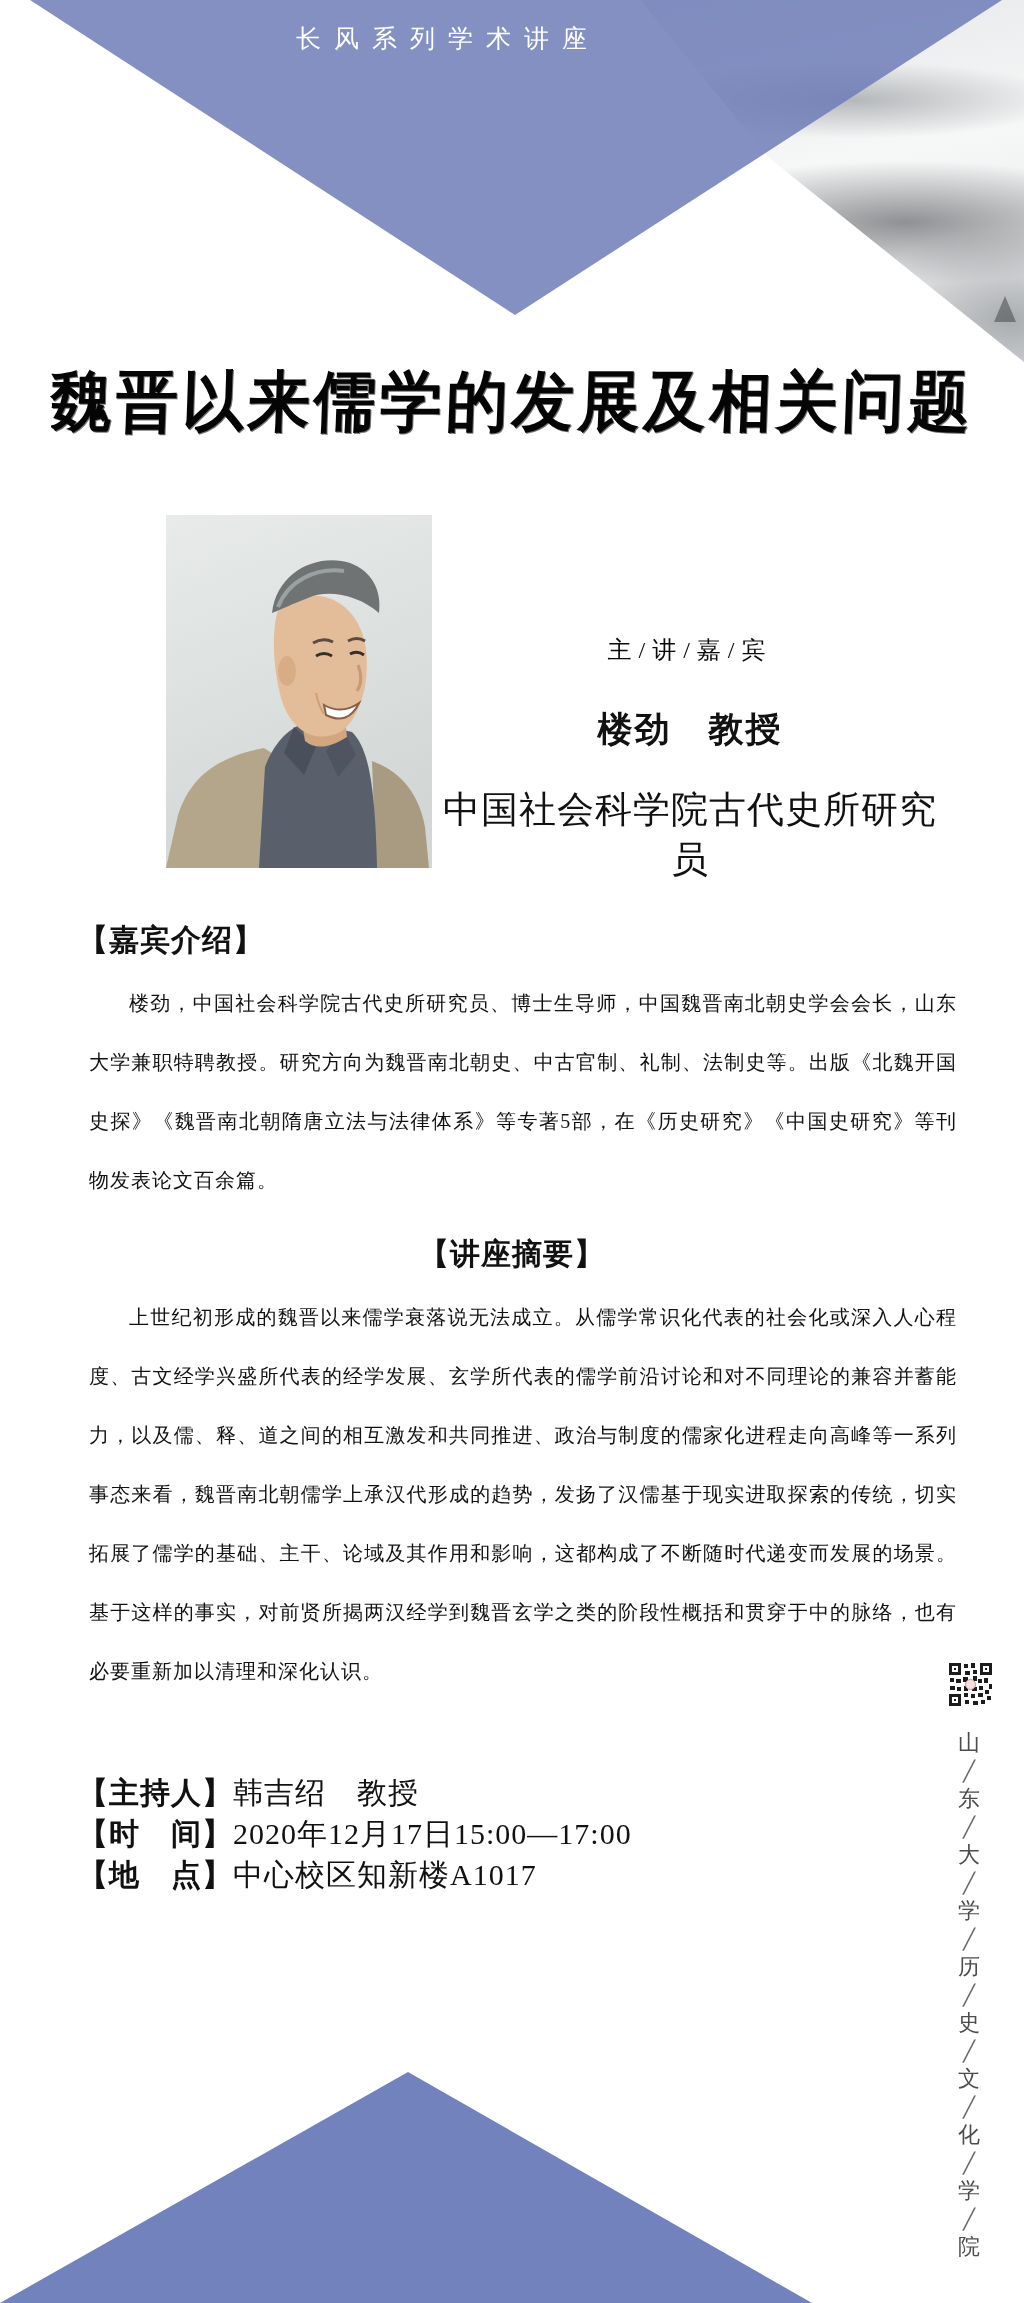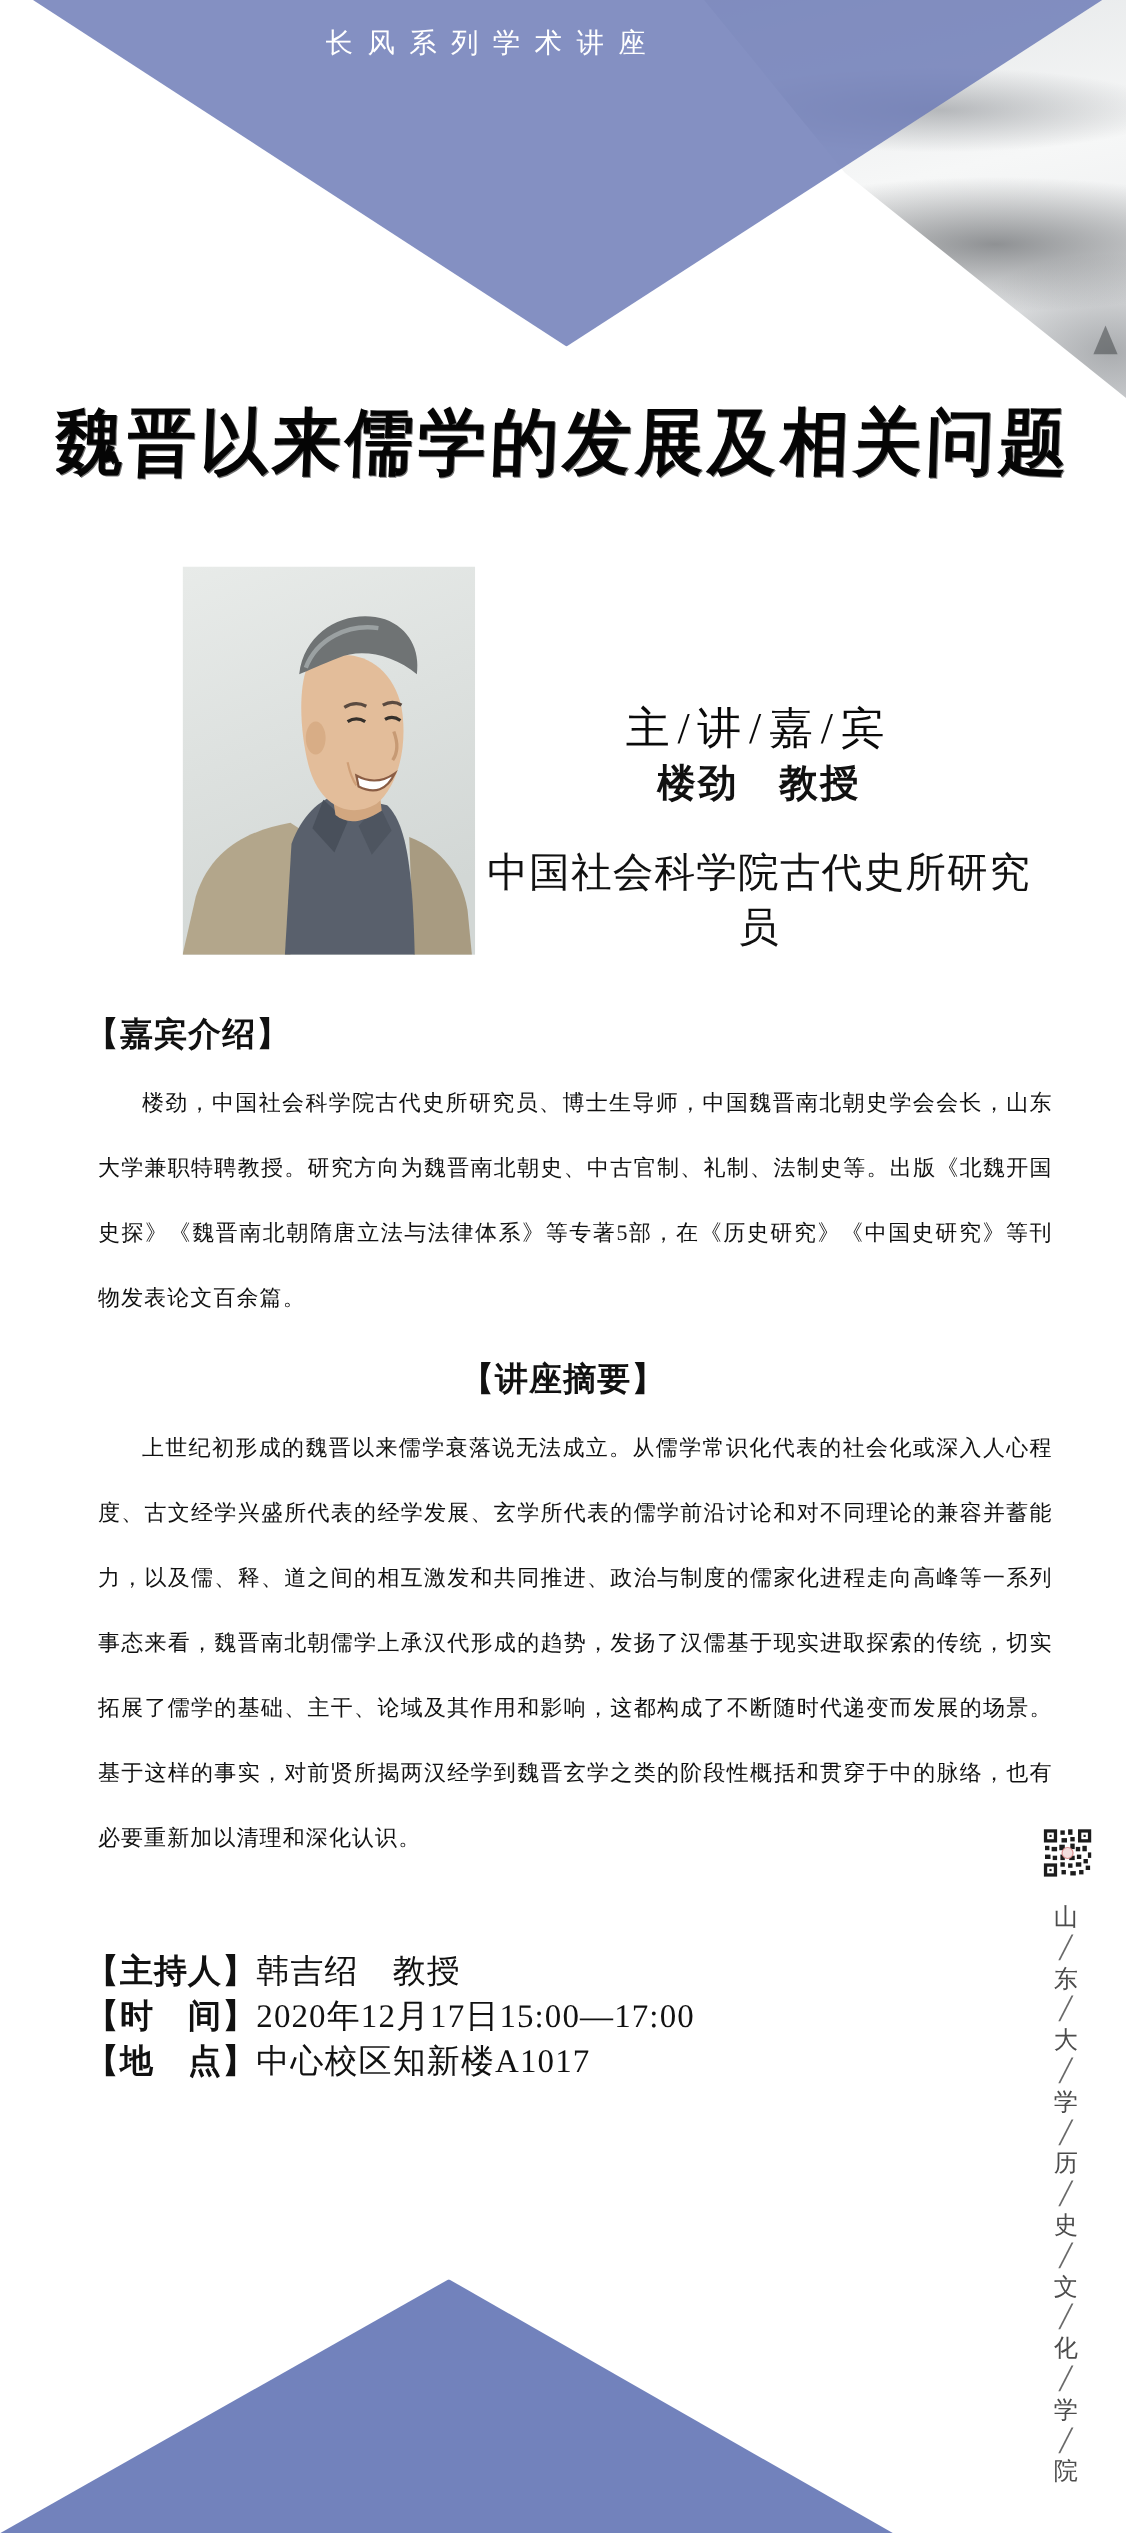--- a/index.html
+++ b/index.html
@@ -40,22 +40,22 @@
     text-shadow:1px 1px 0 rgba(0,0,0,.55);
   }
   
   .speaker-photo{
     position:absolute;left:166px;top:515px;width:266px;height:353px;
     box-shadow:0 0 0 1px rgba(0,0,0,.05) inset;
   }
   .speaker-info{
     position:absolute;left:440px;top:634px;width:500px;text-align:center;
   }
-  .speaker-label{font-size:40px;letter-spacing:7px;color:#0a0a0a;}
-  .speaker-name{font-size:35px;font-weight:700;letter-spacing:2px;}
+  .speaker-label{font-size:24px;letter-spacing:7px;color:#0a0a0a;}
+  .speaker-name{font-size:35px;font-weight:700;margin-top:40px;letter-spacing:2px;}
   .speaker-affiliation{font-size:37px;margin-top:32px;letter-spacing:1px;}
   
   .section{position:absolute;left:78px;width:868px;}
   .sec-heading{font-size:30px;font-weight:700;letter-spacing:1px;}
   .sec-body{
     font-size:20px;line-height:59px;text-align:justify;text-indent:2em;
     letter-spacing:1px;margin:11px;
   }
   .pos-intro-h{top:920px;}
   .pos-intro-b{top:963px;}

